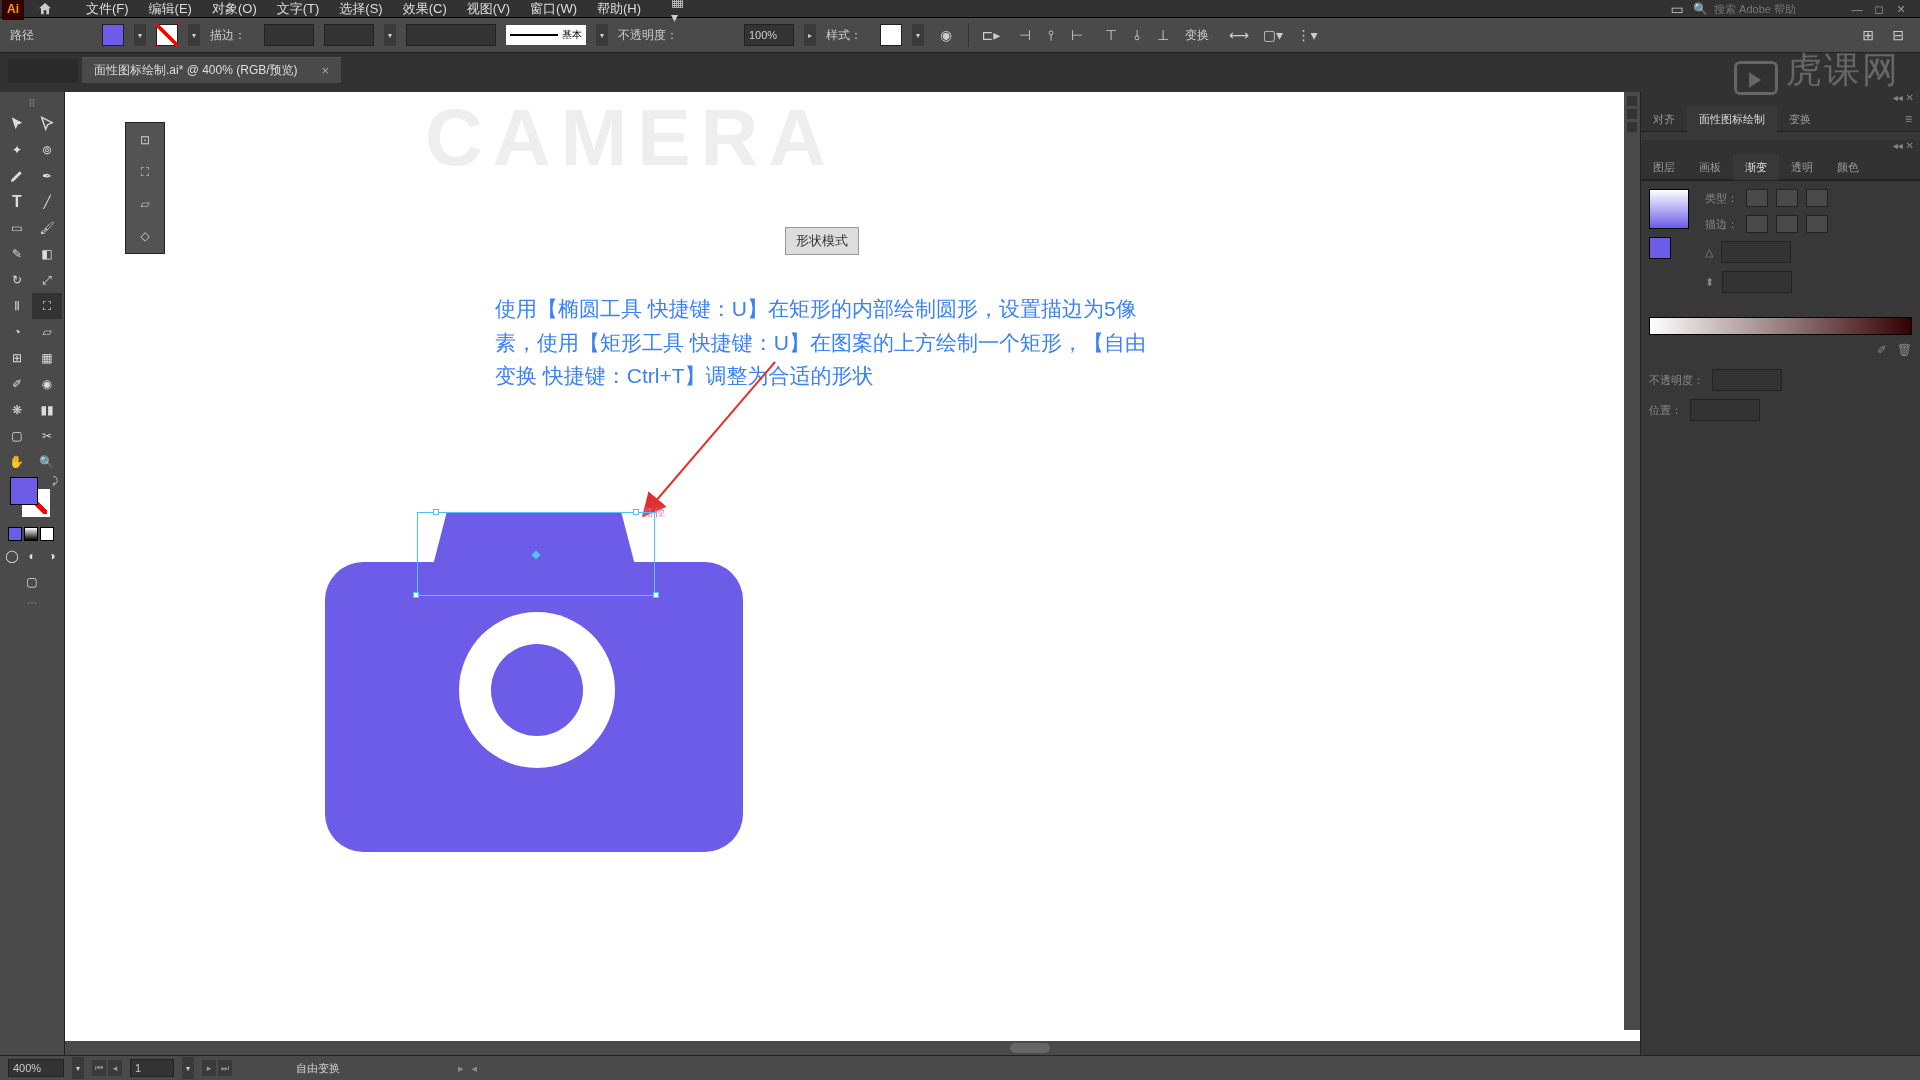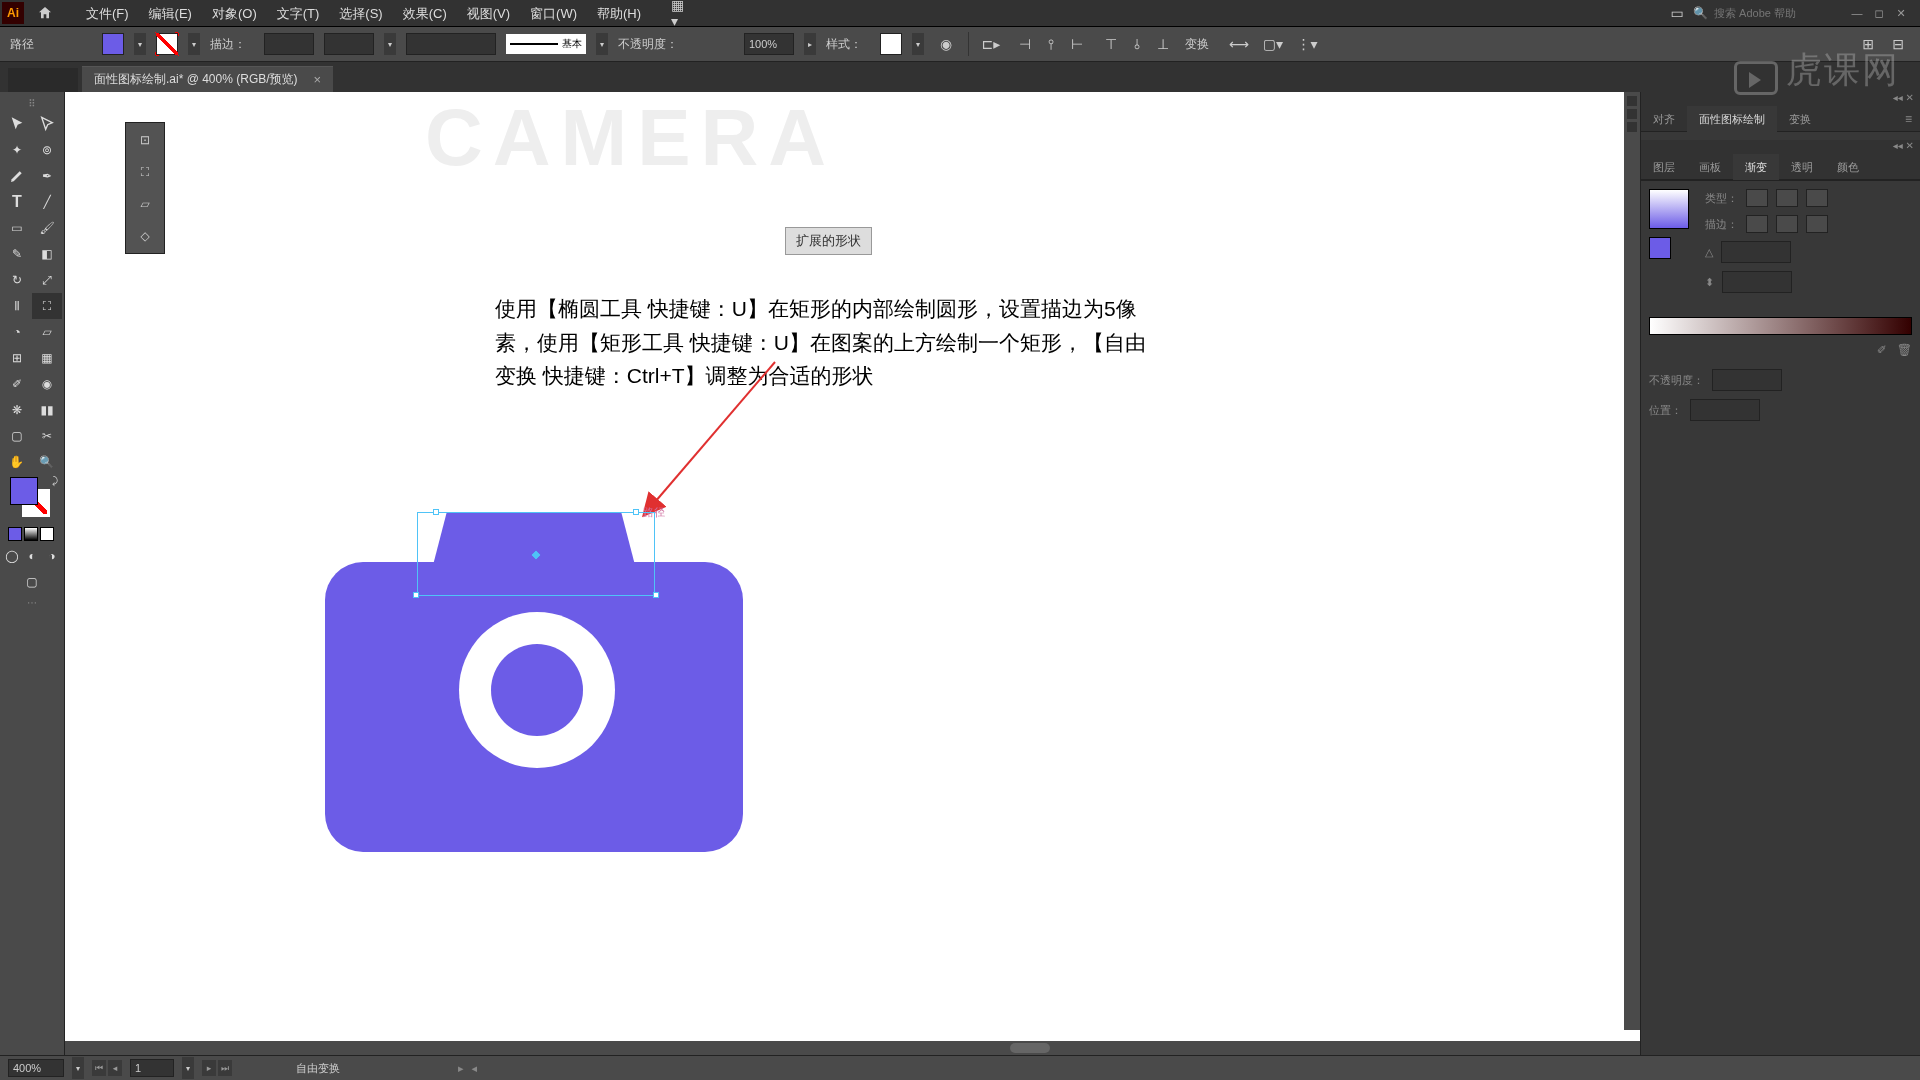--- a/index.html
+++ b/index.html
@@ -1,17 +1,17 @@
 <!DOCTYPE html>
 <html><head>
 <meta charset="utf-8">
 <style>
 *{margin:0;padding:0;box-sizing:border-box;font-family:"Microsoft YaHei",Arial,sans-serif;user-select:none}
 body{background:#323232;color:#ccc;font-size:12px;overflow:hidden;width:1920px;height:1080px;position:relative}
-.menubar{height:27px;background:#323232;display:flex;align-items:center;padding:0 2px;border-bottom:1px solid #000}
+.menubar{height:18px;background:#323232;display:flex;align-items:center;padding:0 2px;border-bottom:1px solid #000}
 .app-icon{width:22px;height:22px;background:#330000;color:#ff9a00;font-weight:bold;text-align:center;line-height:22px;font-size:12px;margin-right:10px}
 .home-icon{width:22px;height:22px;color:#ccc;margin-right:20px;display:flex;align-items:center;justify-content:center}
 .menu-item{padding:0 10px;font-size:13px;color:#ddd;cursor:pointer;line-height:27px}
 .win-controls{margin-left:auto;display:flex;align-items:center;gap:4px;padding-right:8px}
 .win-btn{width:18px;height:14px;color:#999;text-align:center;line-height:14px;font-size:11px}
 .search-hdr{display:flex;align-items:center;gap:6px;margin-right:20px;color:#999}
 .search-hdr input{background:transparent;border:none;color:#999;font-size:11px;width:110px}
 .controlbar{height:35px;background:#4a4a4a;display:flex;align-items:center;padding:0 10px;gap:10px;border-bottom:1px solid #222}
 .cb-label{color:#ccc;font-size:12px;margin-right:8px}
 .swatch{width:22px;height:22px;border:1px solid #222}
@@ -20,21 +20,21 @@
 .swatch-stroke::after{content:'';position:absolute;top:-2px;left:-2px;right:-2px;bottom:-2px;border:1px solid transparent;background:linear-gradient(45deg,transparent 45%,red 45%,red 55%,transparent 55%)}
 .dd-arrow{width:12px;height:22px;background:#3a3a3a;display:flex;align-items:center;justify-content:center;font-size:8px;color:#ccc}
 .cb-input{background:#333;border:1px solid #222;height:22px;color:#ccc;padding:0 4px;font-size:11px}
 .cb-sep{width:1px;height:24px;background:#333}
 .stroke-prof{width:80px;height:20px;background:#fff;display:flex;align-items:center;justify-content:flex-end;padding-right:4px;color:#000;font-size:10px}
 .stroke-prof::before{content:'';flex:1;height:2px;background:#000;margin:0 4px}
 .cb-icon{width:24px;height:24px;display:flex;align-items:center;justify-content:center;color:#ccc;font-size:14px}
 .align-group{display:flex;gap:2px}
 .tabbar{height:30px;background:#323232;display:flex;align-items:flex-end;padding-left:8px}
 .mini-tab{width:70px;height:24px;background:#2a2a2a;font-size:10px;color:#888;display:flex;align-items:center;justify-content:center;margin-right:4px}
-.doc-tab{background:#4a4a4a;padding:4px 12px;font-size:12px;color:#ddd;display:flex;align-items:center;gap:16px;border-top:1px solid #555}
+.doc-tab{background:#4a4a4a;padding:4px 12px;font-size:12px;color:#ddd;display:flex;align-items:center;gap:24px;border-top:1px solid #555}
 .close-x{font-size:13px;color:#aaa}
 .workspace{position:absolute;top:92px;bottom:25px;left:0;right:0;display:flex}
 .toolbar{width:65px;background:#4a4a4a;display:flex;flex-direction:column;padding:4px 2px;gap:0;border-right:1px solid #222}
 .tool-dots{text-align:center;color:#888;font-size:10px;padding:2px 0}
 .tool-row{display:flex;height:26px}
 .tool{flex:1;display:flex;align-items:center;justify-content:center;color:#ddd;position:relative}
 .tool.active{background:#333}
 .tool svg{width:16px;height:16px}
 .color-sect{padding:6px 4px;position:relative;height:50px}
 .fill-sw{position:absolute;width:28px;height:28px;background:#6c5ce7;border:1px solid #000;top:2px;left:8px;z-index:2}
@@ -60,21 +60,21 @@
 .grad-type-btn{width:22px;height:18px;background:#4a4a4a;border:1px solid #222}
 .grad-slider{height:18px;background:linear-gradient(90deg,#fff,#300);margin:8px;border:1px solid #000}
 .statusbar{position:absolute;bottom:0;left:0;right:0;height:25px;background:#4a4a4a;display:flex;align-items:center;padding:0 8px;gap:8px;font-size:11px;color:#ccc;border-top:1px solid #222}
 .sb-input{background:#333;border:1px solid #222;height:18px;width:56px;color:#ccc;padding:0 4px;font-size:11px}
 .sb-nav{display:flex;gap:2px}
 .sb-nav-btn{width:14px;height:16px;background:#3a3a3a;color:#999;font-size:9px;text-align:center;line-height:16px}
 .floater{position:absolute;background:#535353;border:1px solid #222;padding:4px;display:flex;flex-direction:column;gap:6px}
 .floater-btn{width:30px;height:26px;display:flex;align-items:center;justify-content:center;color:#ccc}
 .canvas-title{position:absolute;top:0;left:360px;font-size:80px;font-weight:bold;color:#eee;letter-spacing:10px}
 .info-btn{position:absolute;top:135px;left:720px;background:#ddd;border:1px solid #999;padding:4px 10px;font-size:13px;color:#333}
-.anno-text{position:absolute;top:200px;left:430px;font-size:21px;color:#000000;line-height:1.6;font-weight:500;width:660px}
+.anno-text{position:absolute;top:200px;left:430px;font-size:21px;color:#3b82f6;line-height:1.6;font-weight:500;width:660px}
 .arrow-svg{position:absolute;top:260px;left:570px}
 .camera{position:absolute;top:420px;left:260px}
 .camera-body{width:418px;height:290px;background:#6c5ce7;border-radius:38px;position:absolute;top:50px}
 .camera-top{width:218px;height:84px;background:#6c5ce7;position:absolute;top:0;left:100px;clip-path:polygon(10% 0,90% 0,100% 100%,0 100%)}
 .camera-lens-o{width:156px;height:156px;background:#fff;border-radius:50%;position:absolute;top:100px;left:134px}
 .camera-lens-i{width:92px;height:92px;background:#6c5ce7;border-radius:50%;position:absolute;top:132px;left:166px}
 .sel-handle{width:6px;height:6px;background:#fff;border:1px solid #4fc3f7;position:absolute}
 .sel-box{position:absolute;border:1px solid #4fc3f7}
 .path-label{position:absolute;top:413px;left:578px;font-size:11px;color:#d070a0}
 .watermark{position:absolute;top:46px;right:20px;font-size:36px;color:rgba(180,180,180,.4);font-weight:300;letter-spacing:2px;pointer-events:none;z-index:100;display:flex;align-items:flex-end;gap:8px}
@@ -256,21 +256,21 @@
         <div class="tool">◑</div>
       </div>
     <div class="tool-row">
         <div class="tool">▢</div>
       </div>
     <div class="tool-dots">⋯</div>
   </div>
 
   <div class="canvas-area">
     <div class="canvas-title">CAMERA</div>
-    <div class="info-btn">扩展的形状</div>
+    <div class="info-btn">形状模式</div>
     <div class="anno-text">使用【椭圆工具 快捷键：U】在矩形的内部绘制圆形，设置描边为5像素，使用【矩形工具 快捷键：U】在图案的上方绘制一个矩形，【自由变换 快捷键：Ctrl+T】调整为合适的形状</div>
     <svg class="arrow-svg" width="160" height="180">
       <defs>
           <marker id="ah" markerWidth="12" markerHeight="12" refX="2" refY="6" orient="auto">
             <path d="M0,0 L0,12 L12,6 z" fill="#e03030"></path>
           </marker>
         </defs>
       <line x1="140" y1="10" x2="20" y2="150" stroke="#e03030" stroke-width="2" marker-end="url(#ah)"></line>
     </svg>
     <div class="path-label">路径</div>

